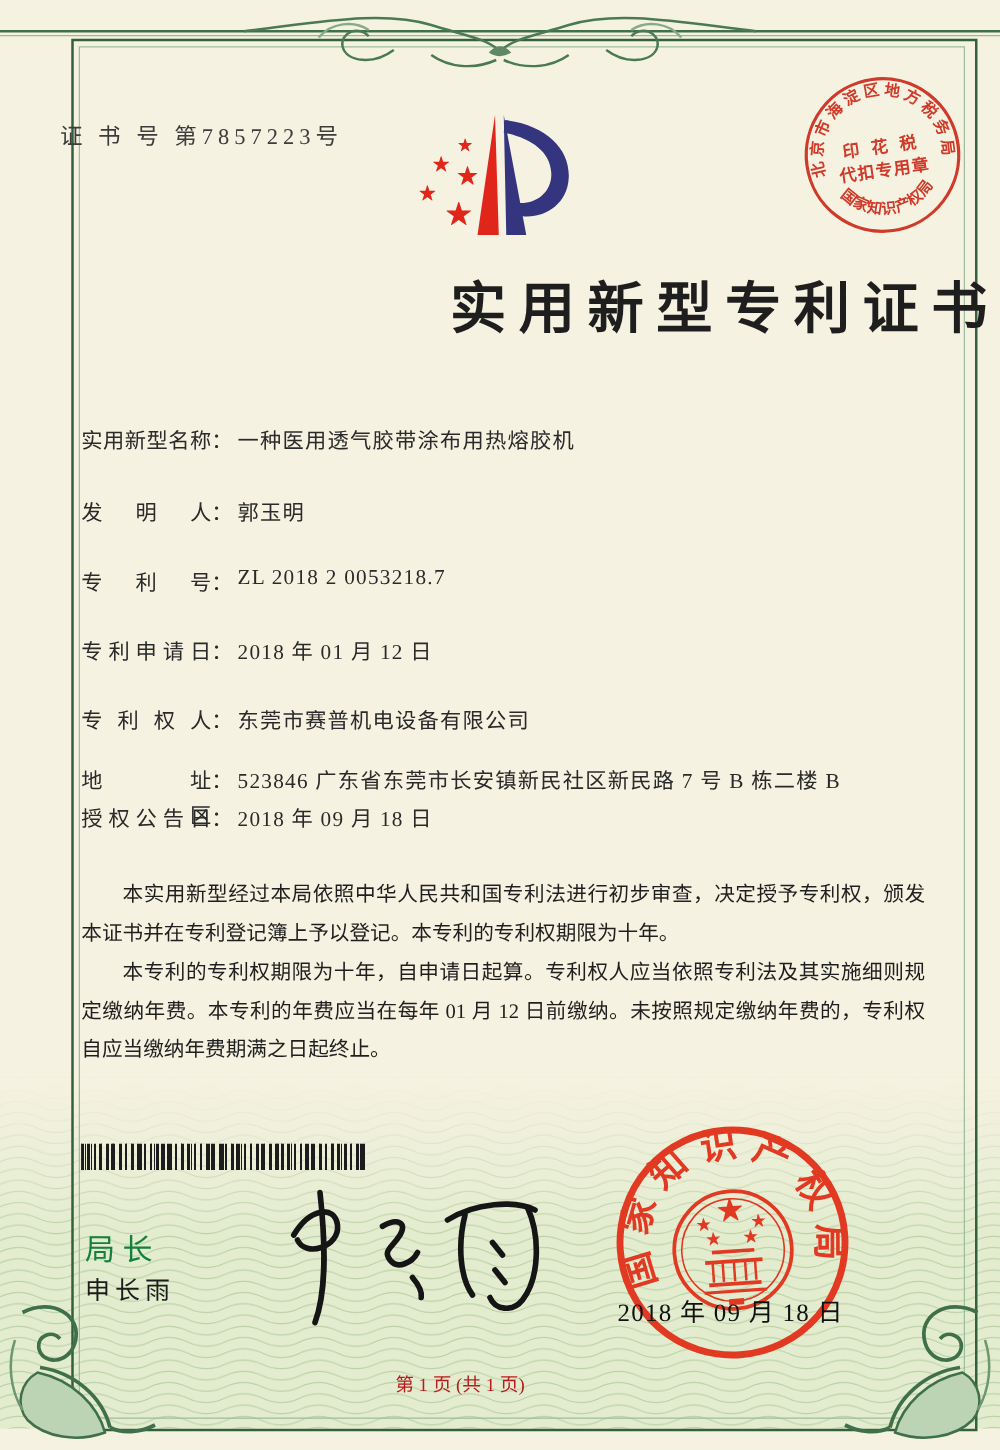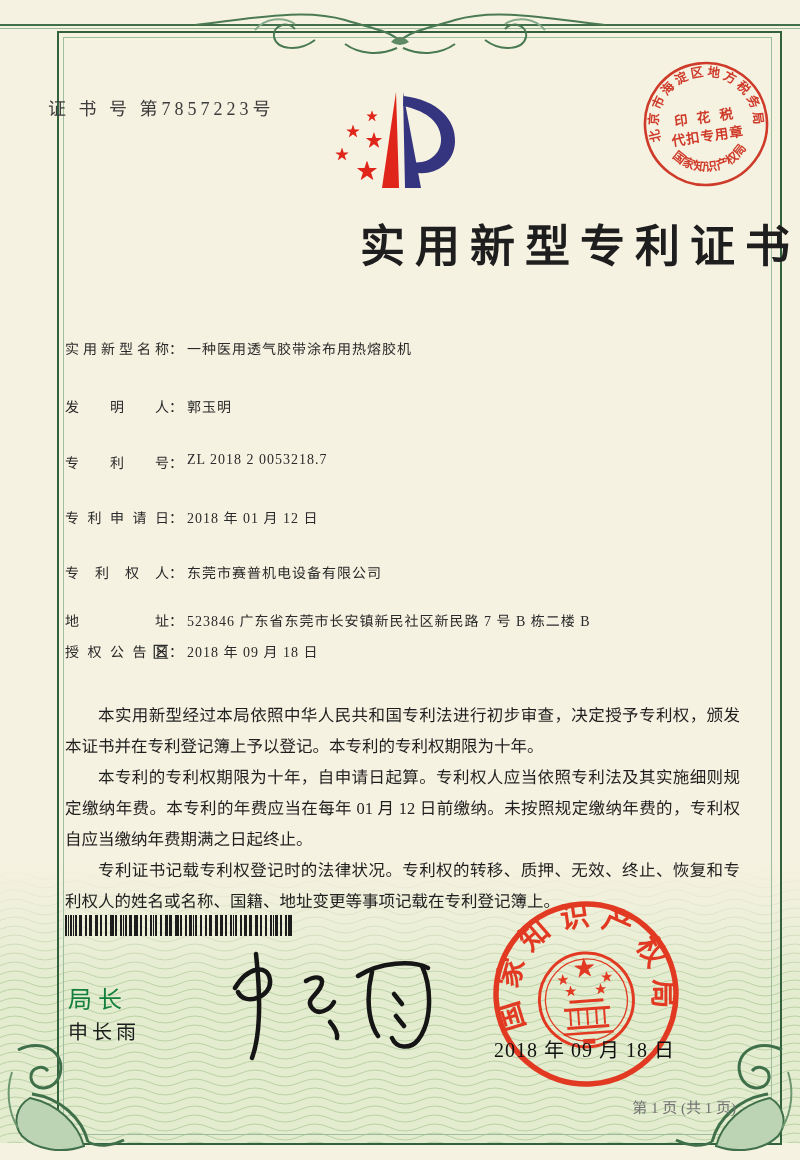--- a/index.html
+++ b/index.html
@@ -18,21 +18,21 @@
   .band{position:absolute;left:0;top:862px;width:800px;height:281px;}
   .edge-shadow{position:absolute;right:0;top:0;width:8px;height:1160px;
     background:linear-gradient(to left,rgba(110,108,90,.45),rgba(110,108,90,0));}
   
   .certno{position:absolute;left:48px;top:94px;font-size:18px;letter-spacing:4px;color:#3c3c3c;}
   .logo{position:absolute;left:325px;top:86px;}
   .taxstamp{position:absolute;left:640px;top:58px;transform:rotate(-8deg);}
   .title{position:absolute;left:0;top:210px;width:800px;text-align:right;
     font-size:45px;font-weight:600;letter-spacing:10px;color:#1e1e1e;}
   
-  .frow{position:absolute;left:65px;font-size:14px;color:#2a2a2a;white-space:nowrap;}
+  .frow{position:absolute;left:65px;font-size:17px;color:#2a2a2a;white-space:nowrap;}
   .flabel{display:inline-block;width:104px;text-align:justify;text-align-last:justify;vertical-align:top;}
   .fcolon{display:inline-block;vertical-align:top;}
   .fvalue{display:inline-block;margin-left:4px;vertical-align:top;letter-spacing:1px;}
   .addr2{position:absolute;left:152px;top:638px;font-size:17px;color:#2a2a2a;}
   .frow-right{left:452px;}
   
   .body-text{position:absolute;left:65px;top:700px;width:675px;font-size:16.5px;line-height:31px;
     text-align:justify;color:#1f1f1f;}
   .body-text p{margin:0;text-indent:2em;}
   
@@ -40,21 +40,21 @@
     background-image:
       repeating-linear-gradient(90deg,#1c1c1c 0 2px,transparent 2px 5px),
       repeating-linear-gradient(90deg,#1c1c1c 0 1px,transparent 1px 8px),
       repeating-linear-gradient(90deg,transparent 0 3px,#1c1c1c 3px 4px,transparent 4px 11px);}
   
   .signer-title{position:absolute;left:68px;top:980px;font-size:24px;letter-spacing:6px;color:#15803d;}
   .signer-name{position:absolute;left:68px;top:1016px;font-size:20px;letter-spacing:4px;color:#1c1c1c;}
   .signature{position:absolute;left:180px;top:936px;}
   .officestamp{position:absolute;left:489px;top:897px;transform:rotate(-4deg);}
   .stampdate{position:absolute;left:494px;top:1034px;font-size:20px;letter-spacing:1px;color:#111;}
-  .footer{position:absolute;left:0;top:1096px;width:736px;text-align:right;font-size:15px;color:#737373;}
+  .footer{position:absolute;left:0;top:1096px;width:736px;text-align:center;font-size:15px;color:#b91c1c;}
   .corner{position:absolute;}
   svg text{font-family:"Liberation Serif","DejaVu Serif",serif;}
 </style>
 </head>
 <body>
 
 <div id="page">
 
   <svg class="band" width="800" height="281" viewBox="0 0 800 281">
     <defs>
@@ -165,21 +165,20 @@
     <span class="flabel">地址</span><span class="fcolon">：</span><span class="fvalue">523846 广东省东莞市长安镇新民社区新民路 7 号 B 栋二楼 B</span>
   </div>
   <div class="addr2">区</div>
   <div class="frow" style="top:641px">
     <span class="flabel">授权公告日</span><span class="fcolon">：</span><span class="fvalue">2018 年 09 月 18 日</span>
   </div>
 
   <div class="body-text">
     <p>本实用新型经过本局依照中华人民共和国专利法进行初步审查，决定授予专利权，颁发本证书并在专利登记簿上予以登记。本专利的专利权期限为十年。</p>
     <p>本专利的专利权期限为十年，自申请日起算。专利权人应当依照专利法及其实施细则规定缴纳年费。本专利的年费应当在每年 01 月 12 日前缴纳。未按照规定缴纳年费的，专利权自应当缴纳年费期满之日起终止。</p>
-    <p>专利证书记载专利权登记时的法律状况。专利权的转移、质押、无效、终止、恢复和专利权人的姓名或名称、国籍、地址变更等事项记载在专利登记簿上。</p>
   </div>
 
   <div class="barcode"></div>
 
   <div class="signer-title">局长</div>
   <div class="signer-name">申长雨</div>
 
   <svg class="signature" width="260" height="130" viewBox="0 0 260 130">
     <g fill="none" stroke="#151515" stroke-width="4.5" stroke-linecap="round">
       <path d="M55,52 C68,30 88,28 90,44 C92,62 64,70 58,56"></path>

